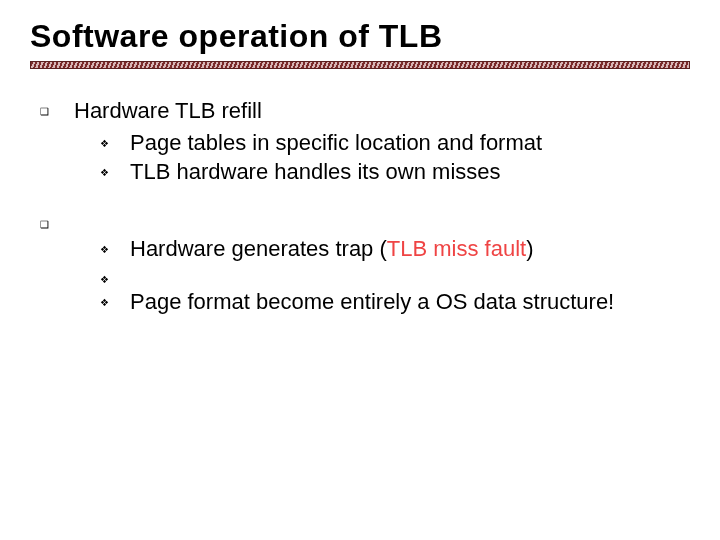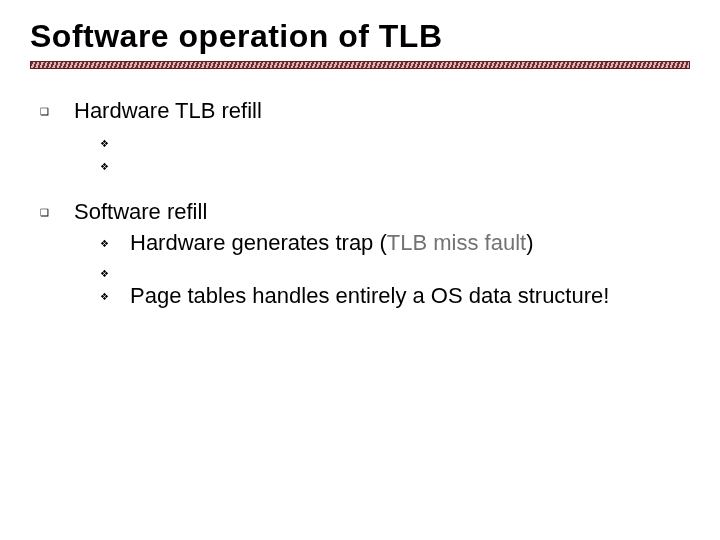--- a/index.html
+++ b/index.html
@@ -63,55 +63,56 @@
   .lvl2 .bullet {
     width: 30px;
     flex: 0 0 30px;
     font-size: 10px;
     padding-top: 9px;
   }
   .block-gap {
     height: 22px;
   }
   .accent {
-    color: #737373;
+    color: #ef4444;
   }
 </style>
 </head>
 <body>
 
 <div class="slide">
   <h1 class="title">Software operation of TLB</h1>
   <div class="rule"></div>
 
   <div class="content">
 
     <div class="lvl1">
       <span class="bullet">❑</span>
       <span class="lvl1-text">Hardware TLB refill</span>
     </div>
     <div class="lvl2">
       <span class="bullet">❖</span>
+      <span>Page tables in specific location and format</span>
     </div>
     <div class="lvl2">
       <span class="bullet">❖</span>
+      <span>TLB hardware handles its own misses</span>
     </div>
 
     <div class="block-gap"></div>
 
     <div class="lvl1">
       <span class="bullet">❑</span>
-      <span class="lvl1-text">Software refill</span>
     </div>
     <div class="lvl2">
       <span class="bullet">❖</span>
       <span><span>Hardware generates trap (</span><span class="accent">TLB miss fault</span><span>)</span></span>
     </div>
     <div class="lvl2">
       <span class="bullet">❖</span>
     </div>
     <div class="lvl2">
       <span class="bullet">❖</span>
-      <span>Page tables handles entirely a OS data structure!</span>
+      <span>Page format become entirely a OS data structure!</span>
     </div>
 
   </div>
 </div>
 
 </body></html>

